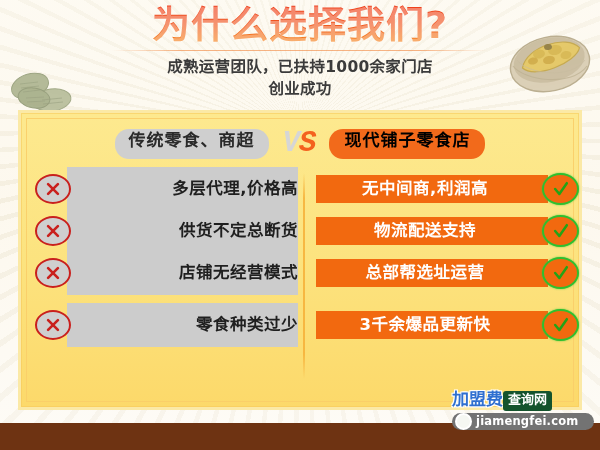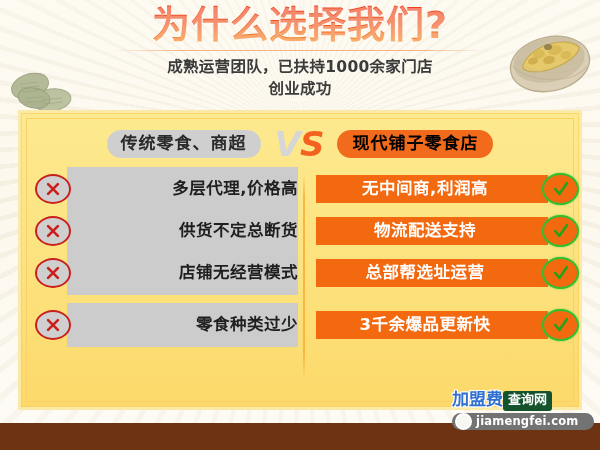--- a/index.html
+++ b/index.html
@@ -135,36 +135,36 @@
   }
 
   
   .vs-row {
     position: absolute;
     left: 0;
     right: 0;
     top: 16px;
     height: 30px;
     display: flex;
-    align-items: center;
     justify-content: center;
     gap: 12px;
+    font-family: Liberation Mono, monospace;
   }
   .pill-old {
     background: #cfcfcf;
     color: #2a2a2a;
     font-size: 17px;
     font-weight: 700;
     padding: 3px 14px 4px;
     border-radius: 14px;
     letter-spacing: 1px;
     line-height: 1.2;
   }
   .vs-mark {
-    font-size: 34px;
+    font-size: 29px;
     font-weight: 800;
     font-style: italic;
     letter-spacing: -1px;
     line-height: 1;
     padding: 0 2px;
   }
   .vs-v { color: #d6d6d6; }
   .vs-s { color: #f4621f; }
   .pill-new {
     background: #f26a1b;

